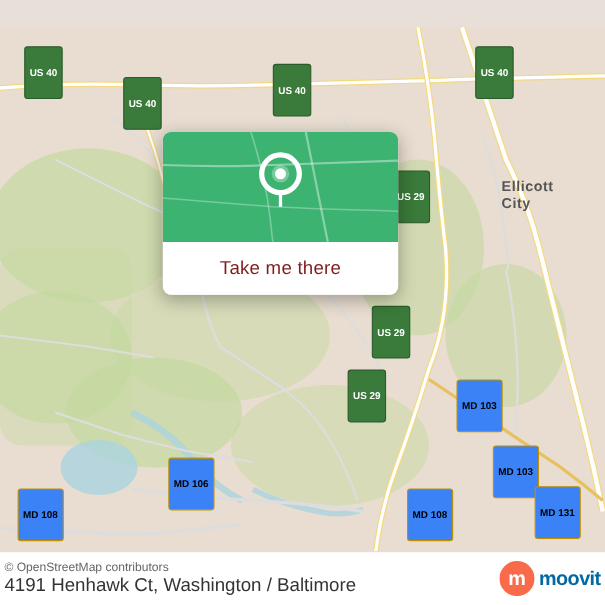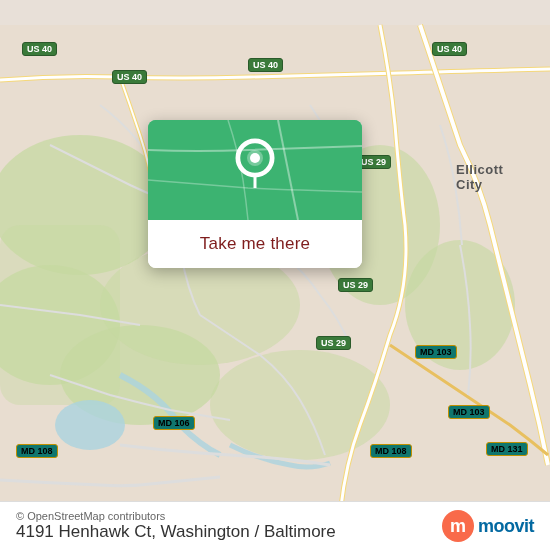--- a/index.html
+++ b/index.html
@@ -57,21 +57,21 @@
       letter-spacing: 0.2px;
     }
 
     
     #bottom-bar {
       position: absolute;
       bottom: 0;
       left: 0;
       width: 100%;
       background: white;
-      padding: 8px 16px;
+      padding: 8px 4px;
       display: flex;
       align-items: center;
       justify-content: space-between;
       border-top: 1px solid #ddd;
     }
 
     #bottom-left {
       display: flex;
       flex-direction: column;
     }
@@ -104,35 +104,35 @@
       color: #0369a1;
       letter-spacing: -0.5px;
     }
 
     
     .road-badge {
       position: absolute;
       border-radius: 3px;
       font-size: 9px;
       font-weight: bold;
-      padding: 1px 4px;
+      padding: 18px 4px;
       border: 1px solid #666;
       color: #000;
       background: white;
     }
 
     .road-badge.us {
       background: #3a7a3a;
       color: white;
       border-color: #2a5a2a;
       border-radius: 3px;
     }
 
     .road-badge.md {
-      background: #0f766e;
+      background: #3b82f6;
       color: #000;
       border-color: #c09000;
     }
 
     
     .city-label {
       position: absolute;
       font-size: 13px;
       color: #555;
       font-weight: 600;

